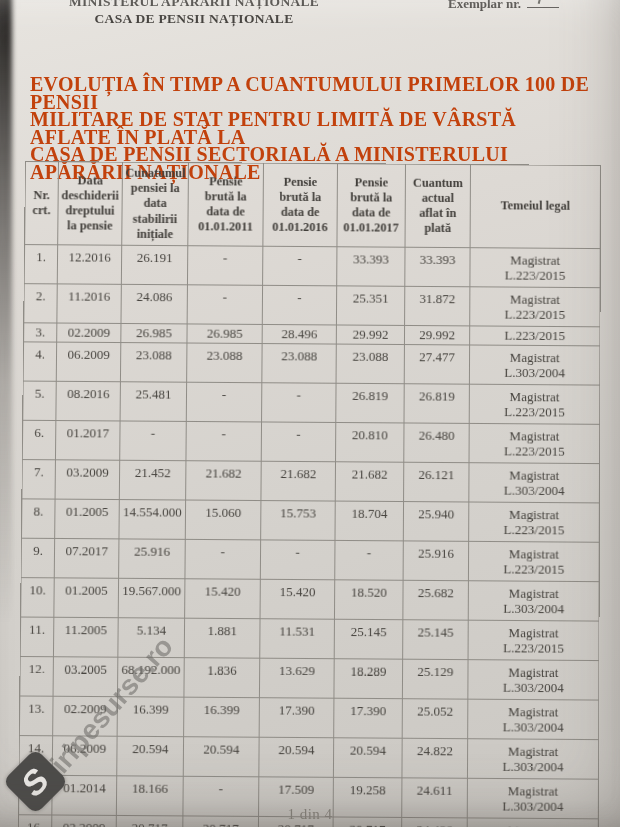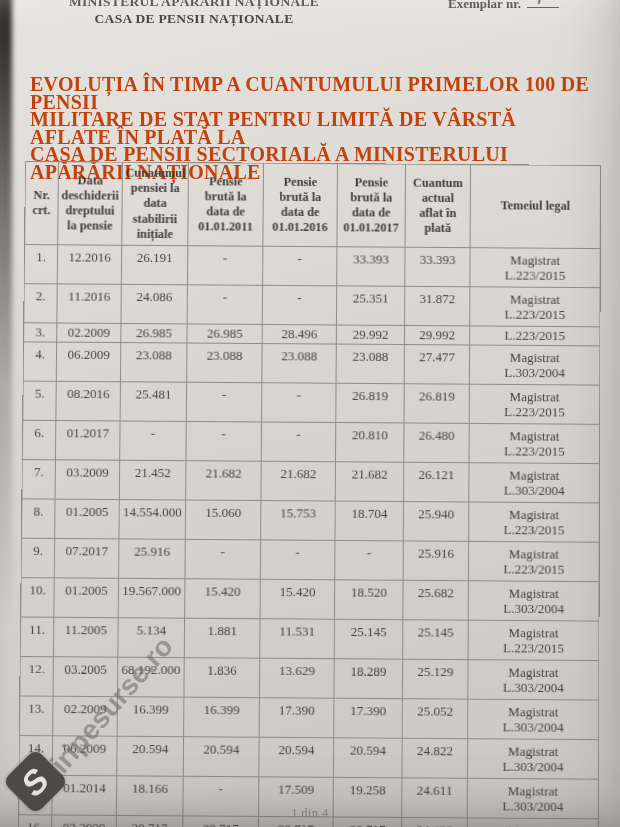--- a/index.html
+++ b/index.html
@@ -56,21 +56,21 @@
     white-space:pre-line;vertical-align:middle;height:78px;padding:2px 1px;
   }
   table.pension td{
     font-size:13px;vertical-align:top;padding-top:4px;height:34px;
   }
   table.pension tr.short td{height:17px;padding-top:1px;}
   td.legal{font-size:12.4px;line-height:15px;padding-top:3px;}
   
   .page-footer{
     position:absolute;left:0;right:0;top:806px;text-align:center;
-    font-size:12px;color:#8b8880;letter-spacing:.5px;
+    font-size:15px;color:#8b8880;letter-spacing:.5px;
   }
   
   .watermark{
     position:absolute;left:40px;top:772px;z-index:5;pointer-events:none;
     font-family:"Liberation Sans","DejaVu Sans",sans-serif;font-weight:bold;
     font-size:28px;color:rgba(106,104,100,.55);letter-spacing:0;
     transform:rotate(-49deg);transform-origin:0 50%;white-space:nowrap;
   }
   .wm-logo{
     position:absolute;left:12px;top:758px;width:47px;height:47px;z-index:5;pointer-events:none;

